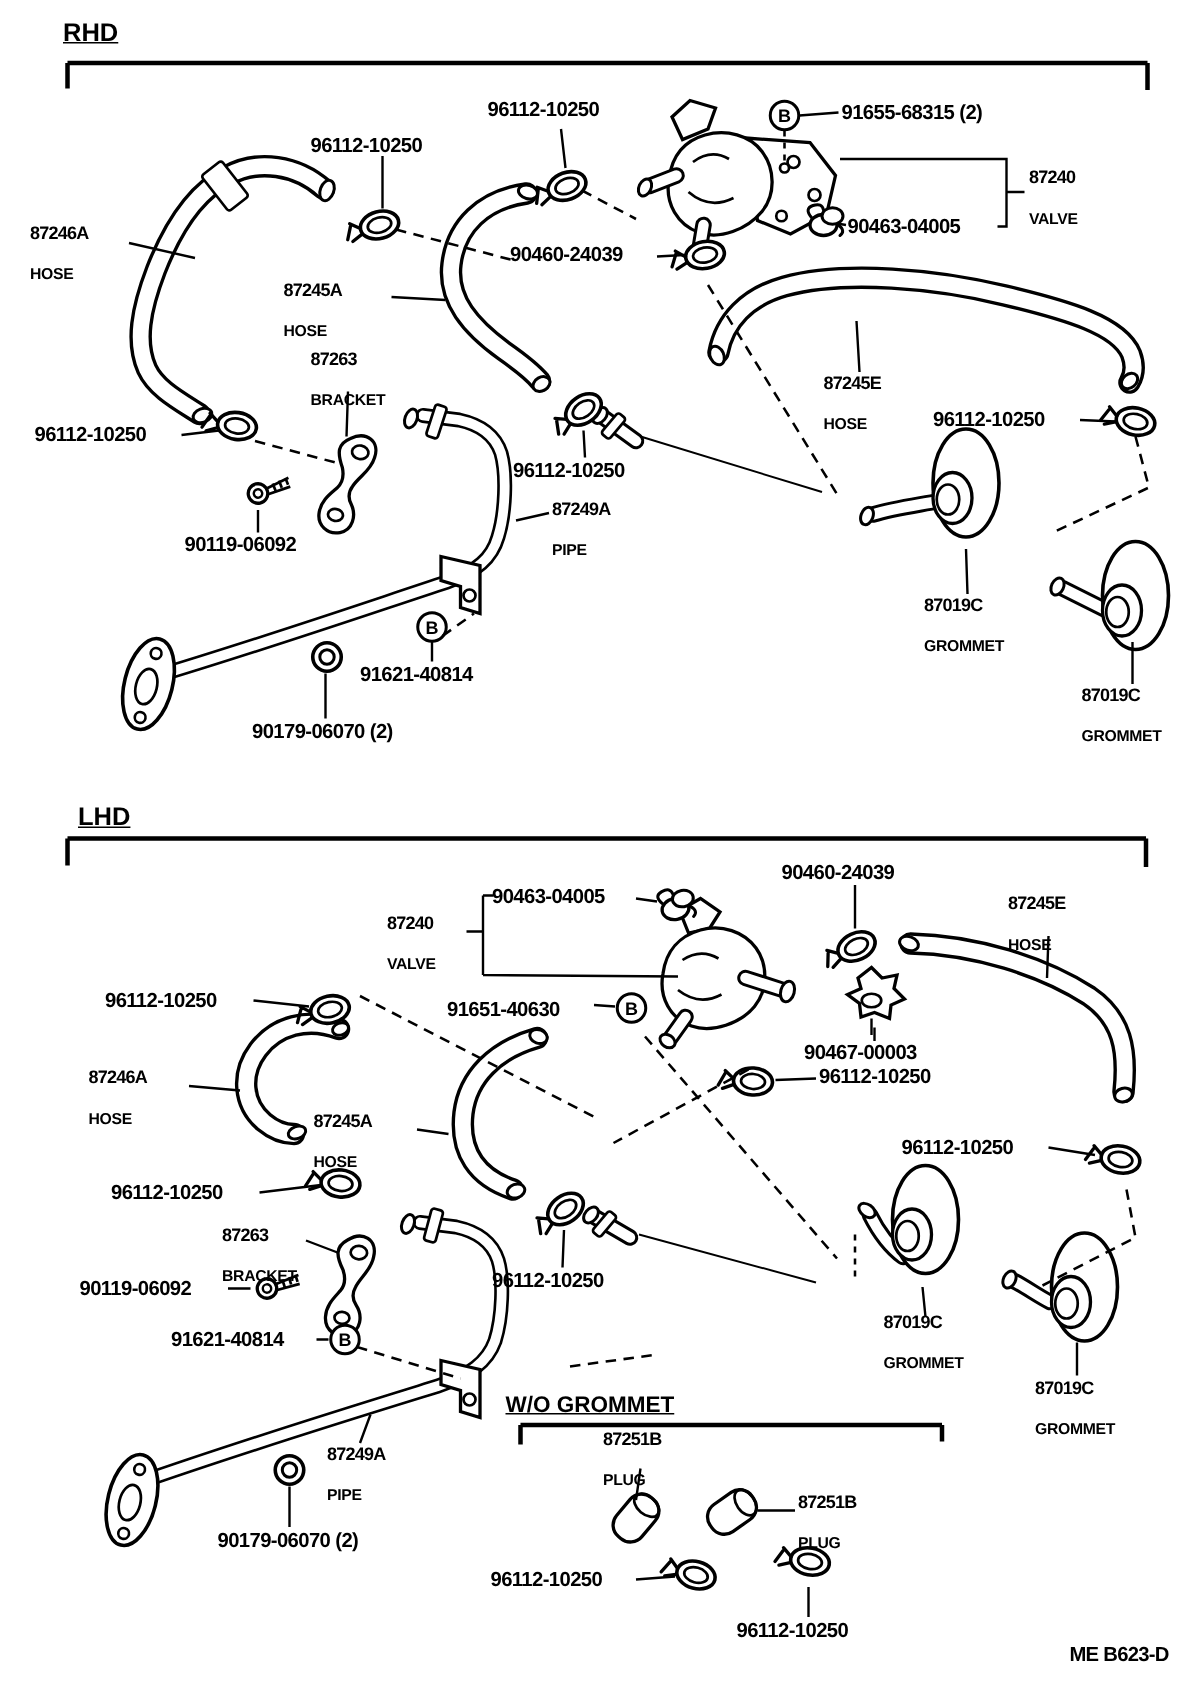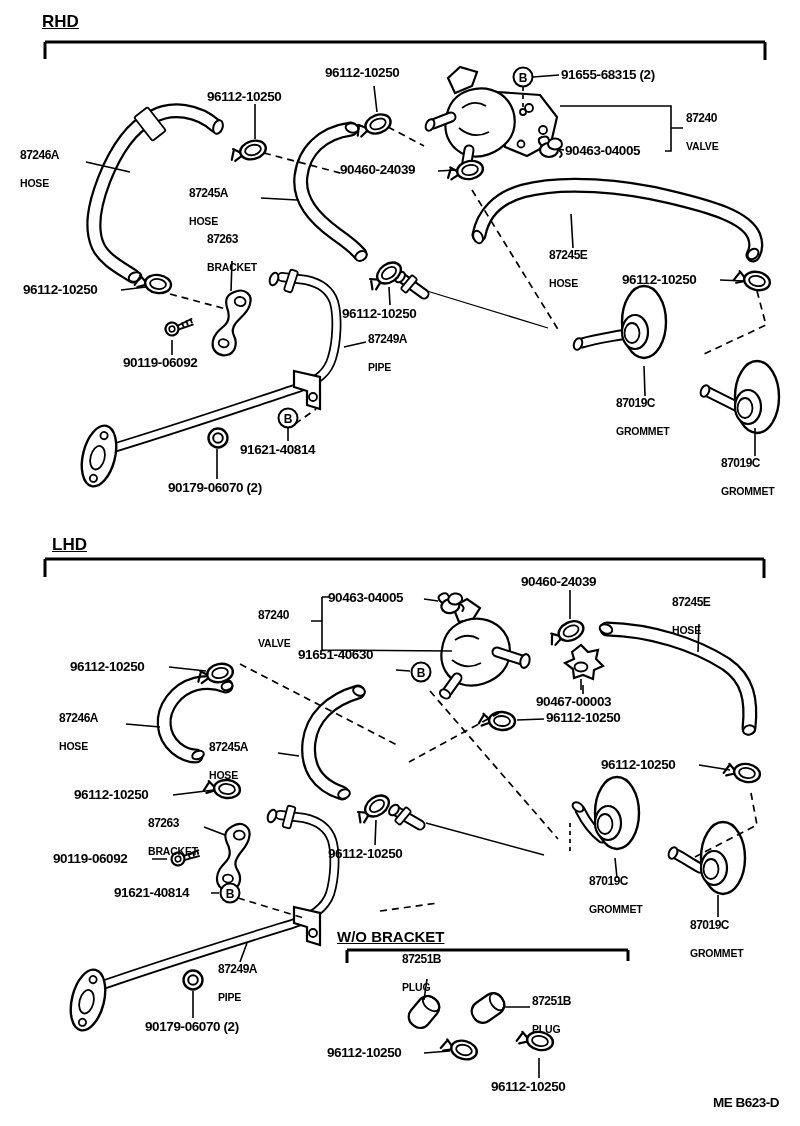--- a/index.html
+++ b/index.html
@@ -276,21 +276,21 @@
     <use href="#plugIcon" transform="translate(424,1012) rotate(40)"></use>
     <use href="#plugIcon" transform="translate(488,1008) rotate(55)"></use>
     <use href="#clampIcon" transform="translate(464,1050) rotate(15)"></use>
     <use href="#clampIcon" transform="translate(540,1041) rotate(10)"></use>
     <path class="ld" d="M427,979 L424,1000 M530,1007 L505,1007 M424,1053 L450,1051 M539,1078 L539,1058"></path>
   </g>
 </svg>
 
   <div class="hdr" style="left:42px;top:13px">RHD</div>
   <div class="hdr" style="left:52px;top:536px">LHD</div>
-  <div class="hdr wo" style="left:337px;top:929px">W/O BRACKET</div>
+  <div class="hdr wo" style="left:337px;top:929px">W/O GROMMET</div>
 
   <div class="lbl small" style="left:207px;top:90px">
       <div class="p">96112-10250</div>
     </div>
   <div class="lbl small" style="left:325px;top:66px">
       <div class="p">96112-10250</div>
     </div>
   <div class="lbl small" style="left:561px;top:68px">
       <div class="p">91655-68315 (2)</div>
     </div>
@@ -361,21 +361,21 @@
   <div class="lbl small" style="left:328px;top:591px">
       <div class="p">90463-04005</div>
     </div>
   <div class="lbl big" style="left:258px;top:609px">
       <div class="p">87240</div>
       <div class="s">VALVE</div>
     </div>
   <div class="lbl small" style="left:70px;top:660px">
       <div class="p">96112-10250</div>
     </div>
-  <div class="lbl small" style="left:298px;top:648px">
+  <div class="lbl small" style="left:298px;top:666px">
       <div class="p">91651-40630</div>
     </div>
   <div class="lbl big" style="left:59px;top:712px">
       <div class="p">87246A</div>
       <div class="s">HOSE</div>
     </div>
   <div class="lbl big" style="left:209px;top:741px">
       <div class="p">87245A</div>
       <div class="s">HOSE</div>
     </div>

